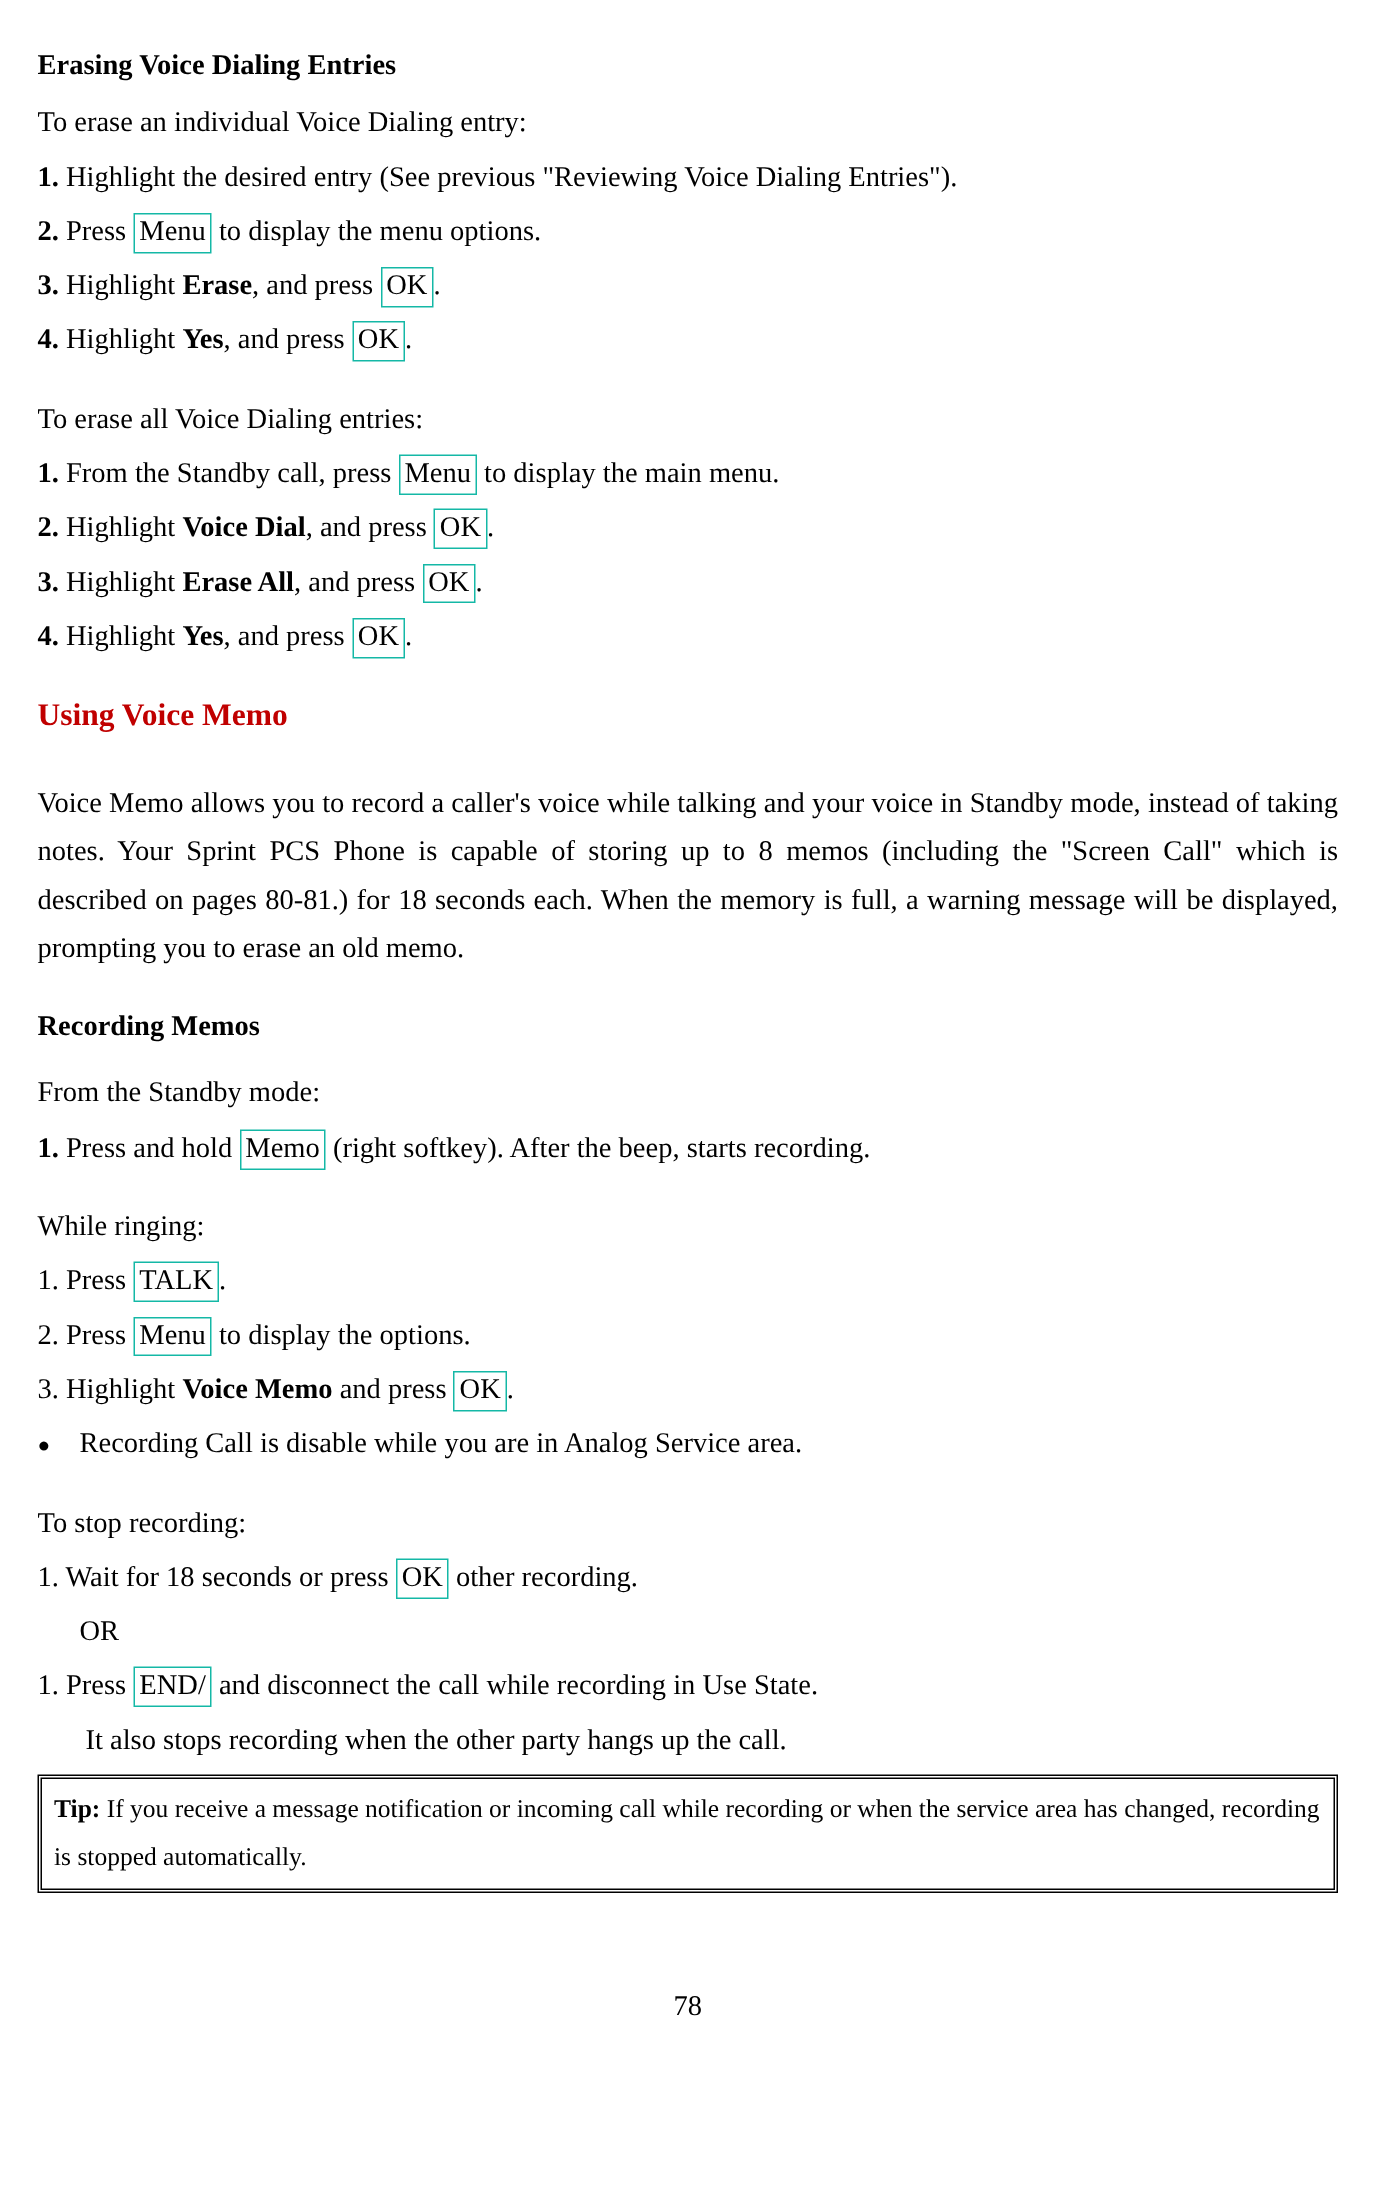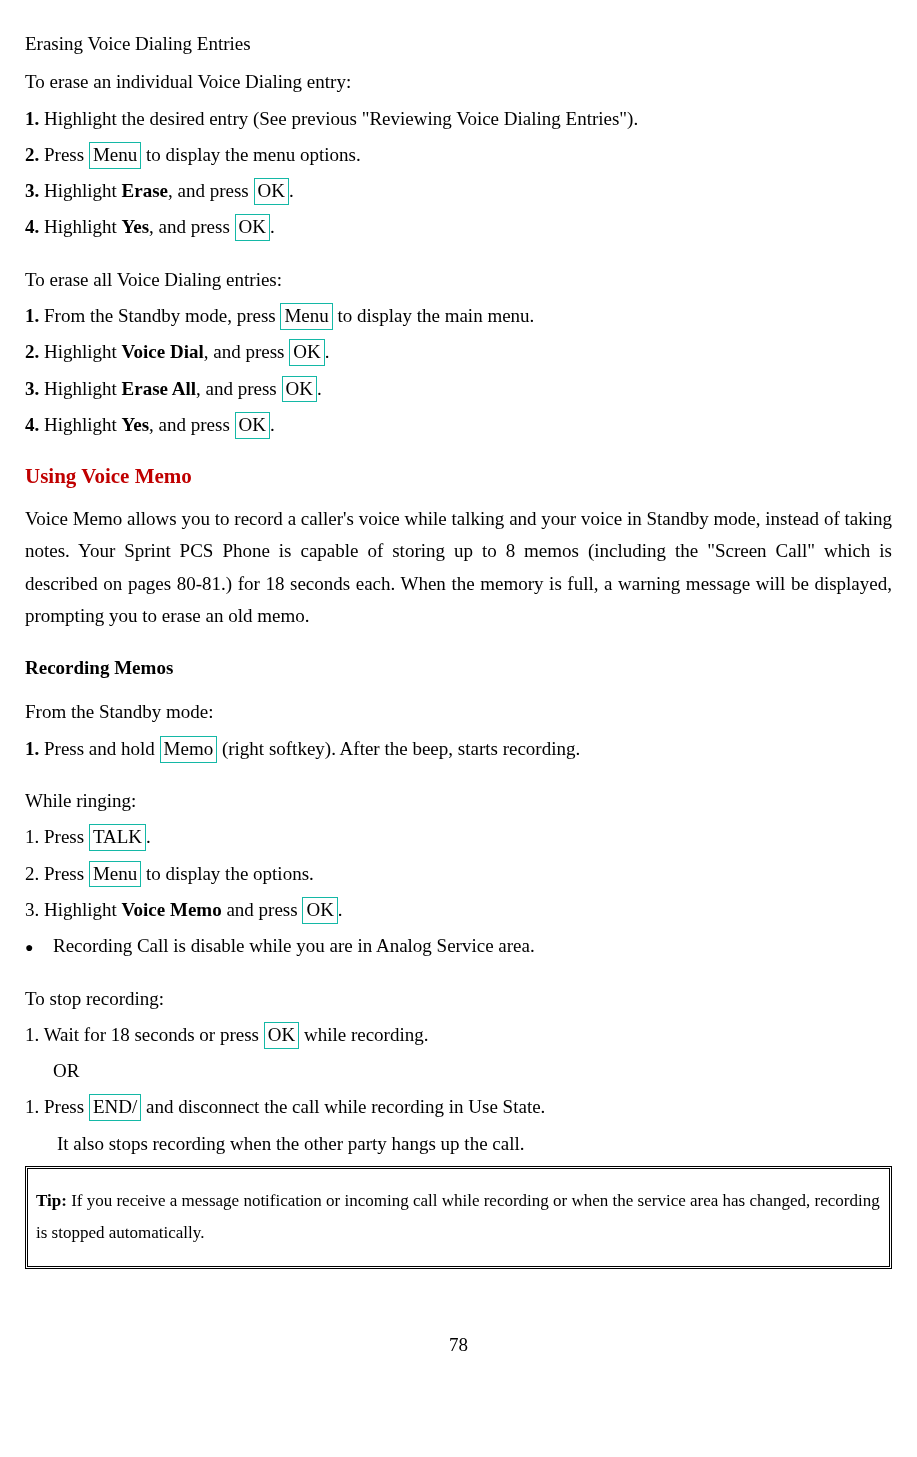--- a/index.html
+++ b/index.html
@@ -5,30 +5,30 @@
     body {
       font-family: Georgia, 'Times New Roman', serif;
       max-width: 917px;
       margin: 0 auto;
       padding: 20px 25px;
       color: #000;
       line-height: 1.7;
       font-size: 19px;
     }
     .section-title {
-      font-weight: normal;
+      font-weight: bold;
       margin-top: 8px;
       margin-bottom: 6px;
     }
     .red-heading {
       color: #c00000;
       font-weight: bold;
       font-size: 21px;
       margin-top: 18px;
-      margin-bottom: 8px;
+      margin-bottom: 25px;
     }
     .subheading {
       font-weight: bold;
       margin-top: 20px;
       margin-bottom: 12px;
       font-family: Liberation Serif, serif;
     }
     p {
       margin: 4px 0;
     }
@@ -52,21 +52,21 @@
       font-size: 14px;
       display: inline-block;
       width: 28px;
       text-indent: 0;
     }
     .justified {
       text-align: justify;
     }
     .tip-box {
       border: 3px double #000;
-      padding: 16px 8px;
+      padding: 4px 8px;
       margin-top: 6px;
       font-size: 17px;
       line-height: 1.9;
     }
     .tip-label {
       font-weight: bold;
     }
     .page-num {
       text-align: center;
       font-weight: normal;
@@ -94,21 +94,21 @@
 <p><span class="step-num">2.</span><span> Press </span><span class="boxed">Menu</span><span> to display the menu options.</span></p>
 
 <p><span class="step-num">3.</span><span> Highlight </span><span class="bold">Erase</span><span>, and press </span><span class="boxed">OK</span><span>.</span></p>
 
 <p><span class="step-num">4.</span><span> Highlight </span><span class="bold">Yes</span><span>, and press </span><span class="boxed">OK</span><span>.</span></p>
 
 <div class="spacer"></div>
 
 <p>To erase all Voice Dialing entries:</p>
 
-<p><span class="step-num">1.</span><span> From the Standby mode, press </span><span class="boxed">Menu</span><span> to display the main menu.</span></p>
+<p><span class="step-num">1.</span><span> From the Standby call, press </span><span class="boxed">Menu</span><span> to display the main menu.</span></p>
 
 <p><span class="step-num">2.</span><span> Highlight </span><span class="bold">Voice Dial</span><span>, and press </span><span class="boxed">OK</span><span>.</span></p>
 
 <p><span class="step-num">3.</span><span> Highlight </span><span class="bold">Erase All</span><span>, and press </span><span class="boxed">OK</span><span>.</span></p>
 
 <p><span class="step-num">4.</span><span> Highlight </span><span class="bold">Yes</span><span>, and press </span><span class="boxed">OK</span><span>.</span></p>
 
 <div class="red-heading">Using Voice Memo</div>
 
 <p class="justified">Voice Memo allows you to record a caller's voice while talking and your voice in Standby mode, instead of taking notes. Your Sprint PCS Phone is capable of storing up to 8 memos (including the "Screen Call" which is described on pages 80-81.) for 18 seconds each. When the memory is full, a warning message will be displayed, prompting you to erase an old memo.</p>
@@ -128,21 +128,21 @@
 <p><span>2. Press </span><span class="boxed">Menu</span><span> to display the options.</span></p>
 
 <p><span>3. Highlight </span><span class="bold">Voice Memo</span><span> and press </span><span class="boxed">OK</span><span>.</span></p>
 
 <p class="bullet-line"><span class="bullet-mark">●</span><span>Recording Call is disable while you are in Analog Service area.</span></p>
 
 <div class="spacer"></div>
 
 <p>To stop recording:</p>
 
-<p><span>1. Wait for 18 seconds or press </span><span class="boxed">OK</span><span> while recording.</span></p>
+<p><span>1. Wait for 18 seconds or press </span><span class="boxed">OK</span><span> other recording.</span></p>
 
 <p class="indent">OR</p>
 
 <p><span>1. Press </span><span class="boxed">END/</span><span> and disconnect the call while recording in Use State.</span></p>
 
 <p class="small-indent">It also stops recording when the other party hangs up the call.</p>
 
 <div class="tip-box">
   <span class="tip-label">Tip:</span><span> If you receive a message notification or incoming call while recording or when the service area has changed, recording is stopped automatically.</span>
 </div>

